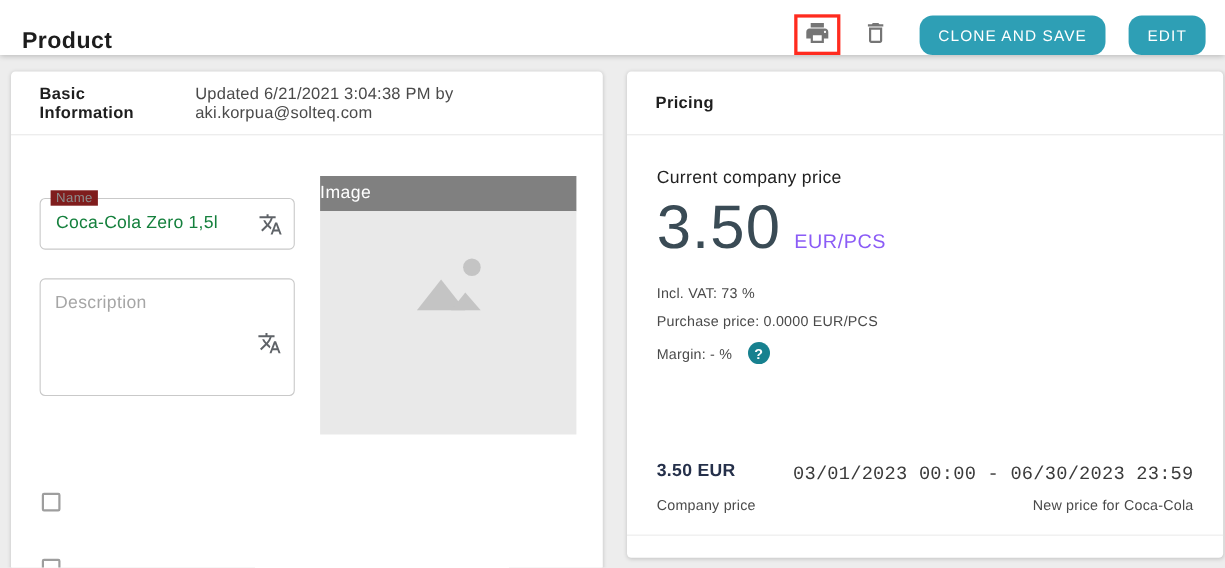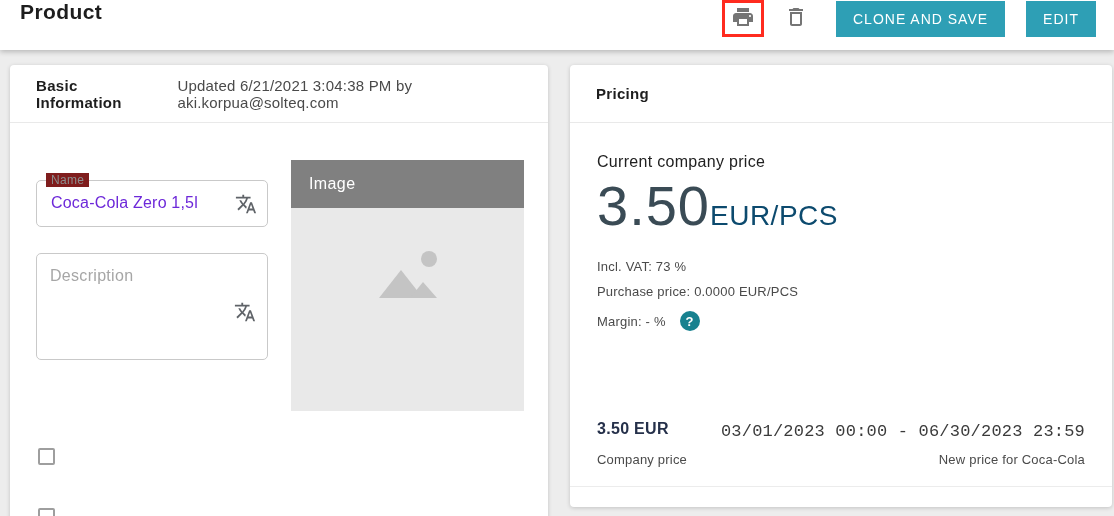--- a/index.html
+++ b/index.html
@@ -10,21 +10,21 @@
     font-family:"Liberation Sans", sans-serif;
     overflow:hidden;
     color:#212121;
   }
 
   
   .topbar {
     position:absolute; top:0; left:0; width:1114px; height:50px;
     background:#ffffff;
     box-shadow:0 2px 5px rgba(0,0,0,0.22);
-    display:flex; align-items:flex-start;
+    display:flex; align-items:flex-end;
     z-index:20;
   }
   .page-title {
     margin-left:20px;
     font-size:21px; font-weight:600; color:#1d1d1d;
     letter-spacing:0.4px;
   }
   .topbar-actions {
     margin-left:auto; margin-right:18px;
     display:flex; align-items:center;
@@ -37,21 +37,21 @@
   .print-highlight {
     border:3px solid #ff2b1f;
     display:flex; align-items:center; justify-content:center;
     width:42px; height:37px;
     margin-right:12px;
   }
   .trash-btn { margin-right:20px; }
   .btn {
     height:36px;
     background:#2e9fb5; color:#ffffff;
-    border:none; border-radius:0;
+    border:none; border-radius:12px;
     font-family:"Liberation Sans", sans-serif;
     font-size:14px; font-weight:500; letter-spacing:1px;
     padding:0 17px; cursor:pointer;
   }
   .btn + .btn { margin-left:21px; }
 
   
   .card {
     position:absolute; background:#ffffff; border-radius:4px;
     box-shadow:0 1px 4px rgba(0,0,0,0.18);
@@ -74,36 +74,36 @@
     background:#fff;
   }
   .name-field { left:26px; top:57px; width:232px; height:47px; }
   .field-label {
     position:absolute; top:-8px; left:9px;
     background:#7f1d1d; padding:0 5px;
     font-size:12px; color:#8d8d8d; letter-spacing:0.3px;
   }
   .name-value {
     position:absolute; left:14px; top:13px;
-    font-size:16px; color:#6d28d9; letter-spacing:0.2px;
+    font-size:16px; color:#15803d; letter-spacing:0.2px;
     white-space:nowrap;
   }
   .name-field .translate-icon { position:absolute; right:10px; top:12px; }
   .desc-field { left:26px; top:130px; width:232px; height:107px; }
   .desc-placeholder {
     position:absolute; left:13px; top:13px;
     font-size:16px; color:#a6a6a6; letter-spacing:0.3px;
   }
   .desc-field .translate-icon { position:absolute; right:11px; top:47px; }
   .translate-icon svg { display:block; }
 
   .image-box { position:absolute; left:281px; top:37px; width:233px; }
   .image-header {
-    height:48px; background:#808080;
-    display:flex; align-items:center; padding-left:18px;
+    height:32px; background:#808080;
+    display:flex; align-items:center; 
   }
   .image-header-label { color:#ffffff; font-size:16px; letter-spacing:0.4px; }
   .image-body {
     height:203px; background:#e9e9e9;
     display:flex; align-items:flex-start; justify-content:center;
   }
   .image-placeholder { margin-top:40px; }
 
   .checkbox-row {
     position:absolute; left:28px;
@@ -128,21 +128,21 @@
   }
   .big-price-row {
     position:absolute; left:27px; top:52px;
     display:flex; align-items:baseline;
   }
   .big-price {
     font-size:56px; font-weight:300; color:#3a4b55;
     letter-spacing:1px; line-height:1.12;
   }
   .big-price-unit {
-    font-size:28px; color:#0c4a6e; letter-spacing:0.5px;
+    font-size:18px; color:#8b5cf6; margin-left:12px; letter-spacing:0.5px;
   }
   .price-meta {
     position:absolute; left:27px;
     font-size:13px; color:#4a4a4a; letter-spacing:0.2px;
   }
   .vat-line      { top:136px; }
   .purchase-line { top:161px; }
   .margin-line   { top:188px; display:flex; align-items:center;justify-content:flex-end; }
   .help-icon {
     width:20px; height:20px; border-radius:50%;

